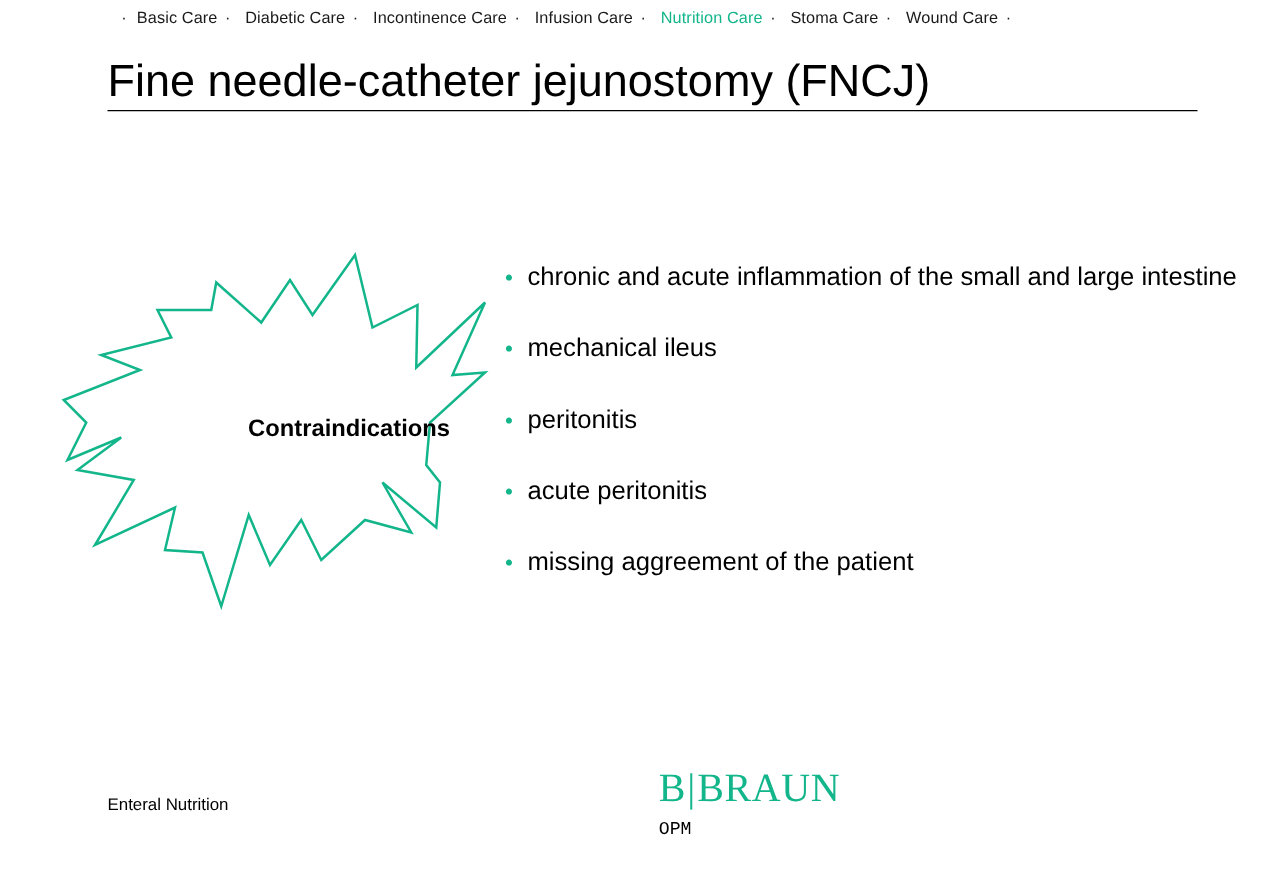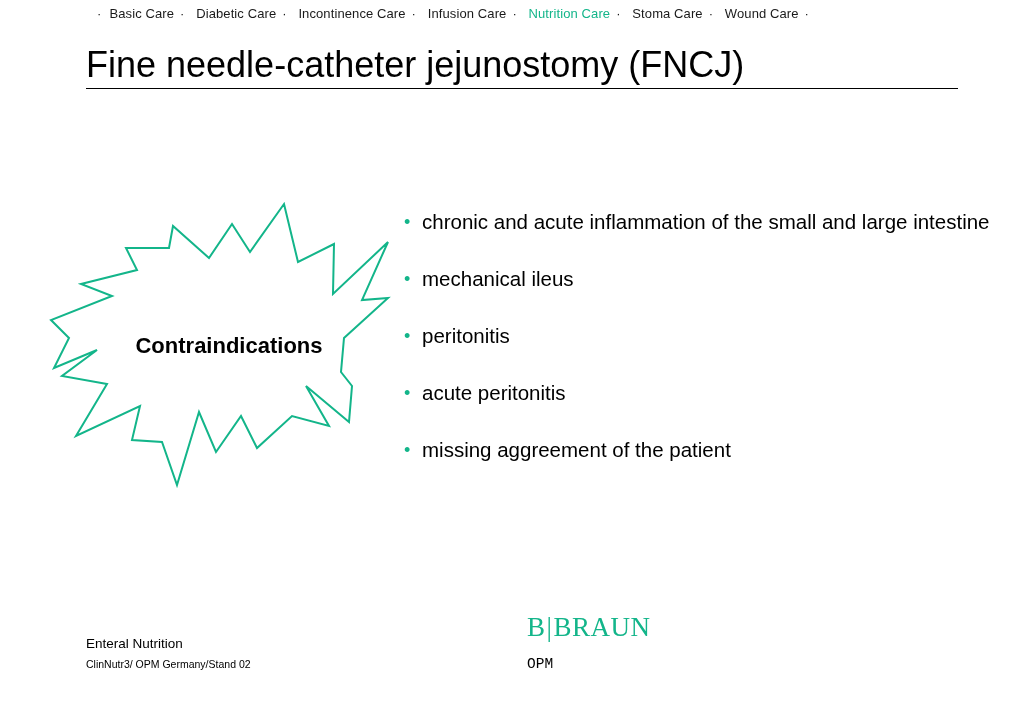--- a/index.html
+++ b/index.html
@@ -71,25 +71,25 @@
     width: 360px;
     height: 305px;
   }
   .burst svg {
     display: block;
     width: 360px;
     height: 305px;
   }
   .burst-label {
     position: absolute;
-    left: 84px;
+    left: 70px;
     top: 333px;
     width: 290px;
-    text-align: center;
-    font-size: 22px;
+    text-align: right;
+    font-size: 19px;
     font-weight: bold;
     color: #000000;
   }
 
   
   .bullets {
     position: absolute;
     left: 404px;
     top: 203px;
     width: 600px;
@@ -132,21 +132,21 @@
     line-height: 20px;
     color: #000000;
   }
 
   
   .logo {
     position: absolute;
     left: 527px;
     top: 612px;
     font-family: "Liberation Serif", serif;
-    font-size: 27px;
+    font-size: 32px;
     letter-spacing: 0.5px;
     color: #13b58a;
     white-space: nowrap;
   }
   .logo-bar {
     display: inline-block;
     color: #13b58a;
     padding: 0 1px;
   }
   .logo-sub {
@@ -207,17 +207,16 @@
 
   <div class="bullet-row">
     <span class="bullet-dot">•</span>
     <span class="bullet-text">missing aggreement of the patient</span>
   </div>
 
 </div>
 
 <div class="footer-left">
   <div class="footer-title">Enteral Nutrition</div>
-  <div class="footer-sub">ClinNutr3/ OPM Germany/Stand 02</div>
 </div>
 
 <div class="logo"><span>B</span><span class="logo-bar">|</span><span>BRAUN</span></div>
 <div class="logo-sub">OPM</div>
 
 </body></html>

